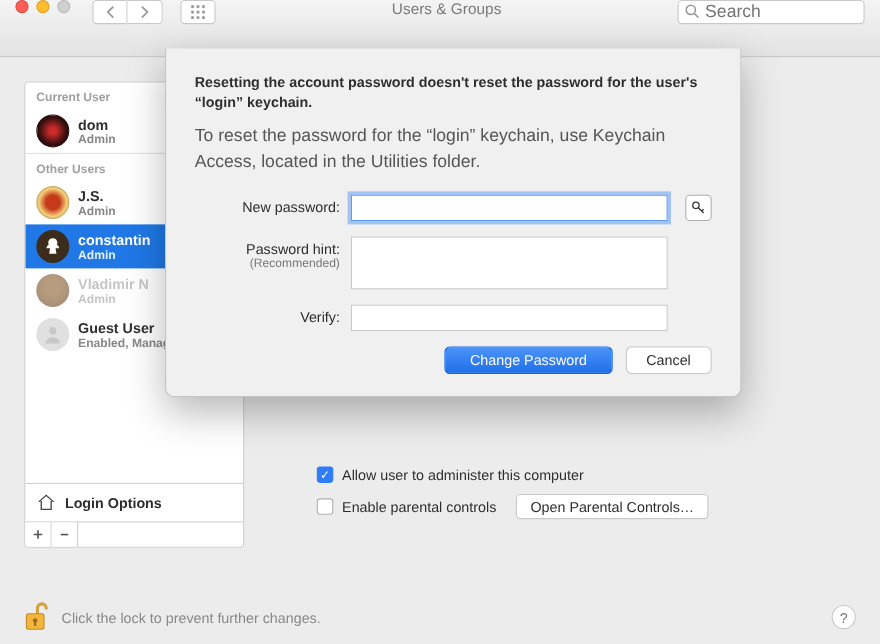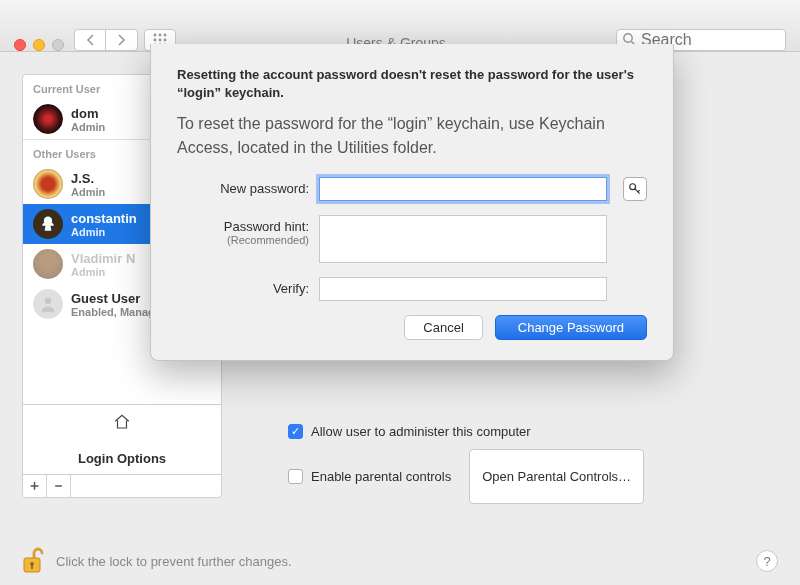--- a/index.html
+++ b/index.html
@@ -1,19 +1,19 @@
 <!DOCTYPE html>
 <html><head>
 <meta charset="utf-8">
 <style>
   * { box-sizing: border-box; margin: 0; padding: 0; font-family: -apple-system, "Helvetica Neue", Arial, sans-serif; }
   body { width: 800px; height: 585px; background: #ececec; overflow: hidden; position: relative; font-size: 13px; color: #2e2e2e; }
 
   
-  .titlebar { height: 52px; background: linear-gradient(#f4f4f4, #e3e3e3); border-bottom: 1px solid #c9c9c9; display: flex; align-items: flex-end; padding: 0 14px; }
+  .titlebar { height: 52px; background: linear-gradient(#f4f4f4, #e3e3e3); border-bottom: 1px solid #c9c9c9; display: flex; align-items: flex-start; padding: 0 14px; gap: 10px; }
   .traffic { display: flex; gap: 7px; }
   .tl-dot { width: 12px; height: 12px; border-radius: 50%; }
   .tl-close { background: #ff5f56; border: 1px solid #e0443e; }
   .tl-min   { background: #ffbd2e; border: 1px solid #dea123; }
   .tl-zoom  { background: #d0d0d0; border: 1px solid #b8b8b8; }
   .navbtns  { display: flex; margin-left: 10px; }
   .navbtn   { width: 32px; height: 22px; background: #fff; border: 1px solid #c9c9c9; display: flex; align-items: center; justify-content: center; color: #888; }
   .navbtn:first-child { border-radius: 4px 0 0 4px; }
   .navbtn:last-child  { border-radius: 0 4px 4px 0; border-left: 0; }
   .gridbtn  { width: 32px; height: 22px; background: #fff; border: 1px solid #c9c9c9; border-radius: 4px; display: flex; align-items: center; justify-content: center; color: #888; margin-left: 6px; }
@@ -34,32 +34,32 @@
   .avatar.dom { background: radial-gradient(circle at 50% 50%, #cc2a2a 15%, #3a1010 60%, #000 100%); border: 1px solid #2a0a0a; }
   .avatar.js  { background: radial-gradient(circle at 50% 50%, #c43a1a 30%, #f5d27a 60%, #3c2610 100%); }
   .avatar.con { background: #3b2c1c; display: flex; align-items: center; justify-content: center; }
   .avatar.con svg { width: 20px; height: 20px; }
   .avatar.vlad{ background: radial-gradient(circle at 50% 40%, #8a5a2a 30%, #5a3a1a 100%); opacity: .6; }
   .avatar.guest{ background: #e0e0e0; color: #bbb; }
   .user-texts { display: flex; flex-direction: column; min-width: 0; }
   .user-name { font-size: 13px; white-space: nowrap; overflow: hidden; }
   .user-role { font-size: 11px; color: #888; white-space: nowrap; overflow: hidden; }
   .divider { height: 1px; background: #e0e0e0; margin: 0; }
-  .login-options { border-top: 1px solid #d0d0d0; padding: 8px 10px; display: flex; align-items: center; gap: 20px; margin-top: auto; flex-direction: column; }
+  .login-options { border-top: 1px solid #d0d0d0; padding: 8px 10px; display: flex; align-items: center; gap: 8px; margin-top: auto; }
   .addremove { display: flex; border-top: 1px solid #d0d0d0; }
   .sqbtn { width: 24px; height: 22px; border-right: 1px solid #d0d0d0; display: flex; align-items: center; justify-content: center; font-size: 14px; color: #555; background: #fff; }
 
   
   .rightpanel { flex: 1; position: relative; height: 424px; }
   .change-pw  { position: absolute; top: 45px; right: 14px; background: #fff; border: 1px solid #c9c9c9; border-radius: 4px; padding: 3px 10px; font-size: 13px; }
   .checks     { position: absolute; left: 52px; right: 14px; top: 350px; display: flex; flex-direction: column; gap: 10px; }
   .checkrow   { display: flex; align-items: center; gap: 8px; }
   .cb { width: 15px; height: 15px; border: 1px solid #b0b0b0; border-radius: 3px; background: #fff; display: flex; align-items: center; justify-content: center; }
   .cb.checked { background: #2f7cf6; border-color: #2f7cf6; color: #fff; font-size: 11px; }
-  .mac-btn { background: #fff; border: 1px solid #c9c9c9; border-radius: 4px; padding: 19px 12px; font-size: 13px; }
+  .mac-btn { background: #fff; border: 1px solid #c9c9c9; border-radius: 4px; padding: 3px 12px; font-size: 13px; }
 
   
   .footer { position: absolute; left: 22px; right: 22px; bottom: 18px; display: flex; align-items: center; gap: 12px; color: #888; }
   .help { width: 22px; height: 22px; border: 1px solid #c9c9c9; border-radius: 50%; display: flex; align-items: center; justify-content: center; font-size: 13px; color: #777; background: #fff; margin-left: auto; }
 
   
   .sheet { position: absolute; top: 44px; left: 150px; width: 524px; background: #f0f0f0; border: 1px solid #c4c4c4; border-top: 0; border-radius: 0 0 8px 8px; box-shadow: 0 14px 36px rgba(0,0,0,.28); padding: 22px 26px 20px; z-index: 100; }
   .sheet h2 { font-size: 13px; font-weight: 700; line-height: 1.4; }
   .sheet-sub { font-size: 16px; color: #555; margin-top: 10px; line-height: 1.45; }
   .form { margin-top: 18px; }
@@ -247,16 +247,16 @@
       <div style="width:30px"></div>
     </div>
     <div class="formrow">
       <div class="formlabel">Verify:</div>
       <input type="password" class="forminput" value="" style="">
       <div style="width:30px"></div>
     </div>
   </div>
 
   <div class="btnrow">
+    <div class="btn primary">Change Password</div>
     <div class="btn">Cancel</div>
-    <div class="btn primary">Change Password</div>
   </div>
 </div>
 
 </body></html>

